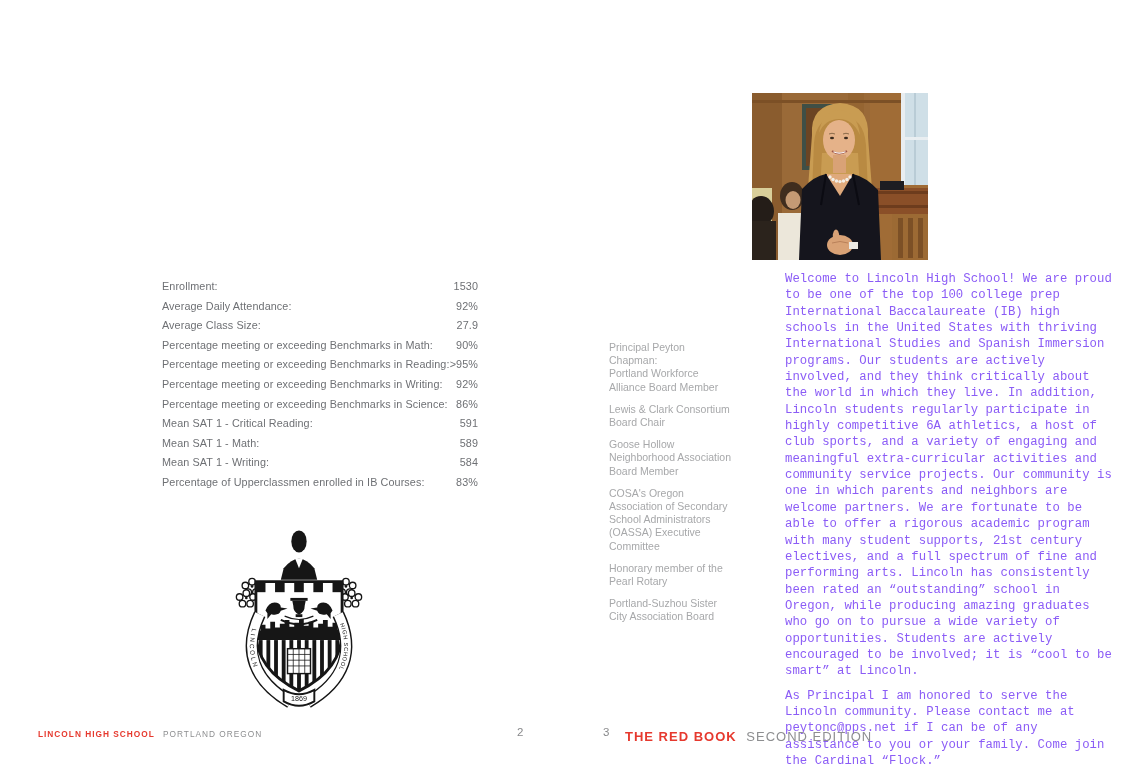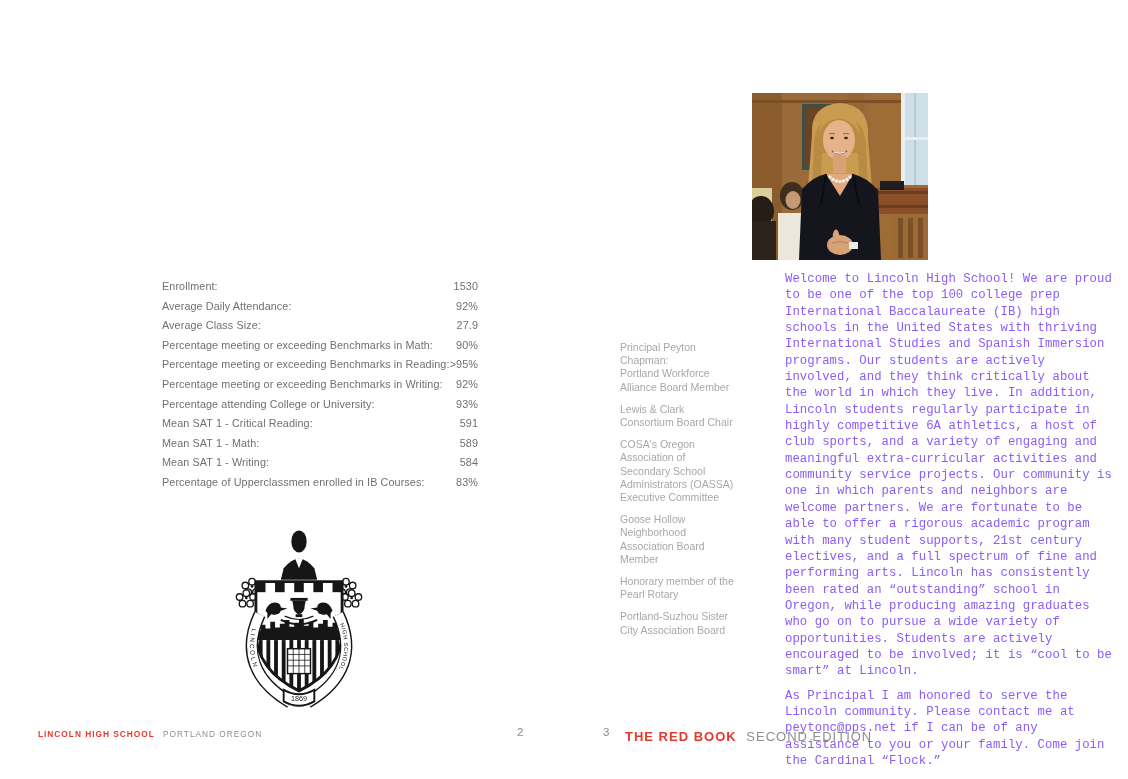--- a/index.html
+++ b/index.html
@@ -15,21 +15,21 @@
   }
   .stat-row .val { white-space:nowrap; }
   
   .crest { position:absolute; left:226px; top:528px; width:146px; height:182px; }
   .crest svg { width:100%; height:100%; }
   
   .affiliations {
     position:absolute; left:603px; top:341px; width:133px;
     color:#a7a8aa; font-size:10.5px; line-height:13.2px;
   }
-  .affiliation { margin:0 0 9px 17px; white-space:pre-line; }
+  .affiliation { margin:0 0 9px 6px; white-space:pre-line; }
   
   .photo { position:absolute; left:752px; top:93px; width:176px; height:167px; }
   .photo svg { width:100%; height:100%; display:block; }
   
   .letter {
     position:absolute; left:785px; top:271px; width:333px;
     color:#8b5cf6; font-size:12.3px; line-height:16.35px; letter-spacing:0.05px;font-family:Liberation Mono, monospace;
   }
   .letter p { margin:0 0 8px 0; }
   .letter .closing { white-space:pre-line; margin-top:10px; }
@@ -66,22 +66,22 @@
     </div>
     <div class="stat-row">
       <span class="lbl">Percentage meeting or exceeding Benchmarks in Reading:</span>
       <span class="val">&gt;95%</span>
     </div>
     <div class="stat-row">
       <span class="lbl">Percentage meeting or exceeding Benchmarks in Writing:</span>
       <span class="val">92%</span>
     </div>
     <div class="stat-row">
-      <span class="lbl">Percentage attending College or University:</span>
-      <span class="val">93%</span>
+      <span class="lbl">Percentage meeting or exceeding Benchmarks in Science:</span>
+      <span class="val">86%</span>
     </div>
     <div class="stat-row">
       <span class="lbl">Mean SAT 1 - Critical Reading:</span>
       <span class="val">591</span>
     </div>
     <div class="stat-row">
       <span class="lbl">Mean SAT 1 - Math:</span>
       <span class="val">589</span>
     </div>
     <div class="stat-row">
@@ -200,22 +200,22 @@
   <div class="footer-left">
     <span class="f-red">LINCOLN HIGH SCHOOL</span>
     <span class="f-gray">PORTLAND OREGON</span>
   </div>
   <div class="pagenum pagenum-left">2</div>
 
   <div class="affiliations">
     <p class="affiliation">Principal Peyton Chapman:
 Portland Workforce Alliance Board Member</p>
     <p class="affiliation">Lewis &amp; Clark Consortium Board Chair</p>
+    <p class="affiliation">Goose Hollow Neighborhood Association Board Member</p>
     <p class="affiliation">COSA's Oregon Association of Secondary School Administrators (OASSA) Executive Committee</p>
-    <p class="affiliation">Goose Hollow Neighborhood Association Board Member</p>
     <p class="affiliation">Honorary member of the Pearl Rotary</p>
     <p class="affiliation">Portland-Suzhou Sister City Association Board</p>
   </div>
 
   <div class="photo">
     <svg viewBox="0 0 176 167" preserveAspectRatio="none">
 
       <g>
         <rect width="176" height="167" fill="#9a6a38"></rect>
         <rect x="0" width="30" height="167" fill="#8a5c2e"></rect>

